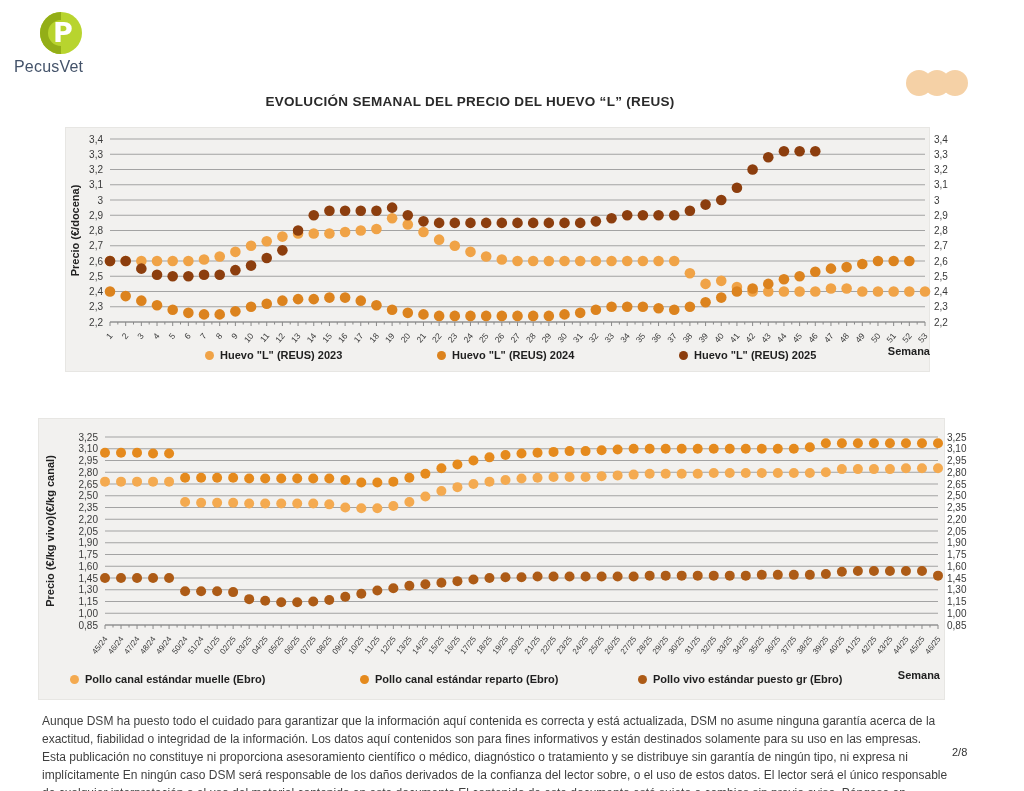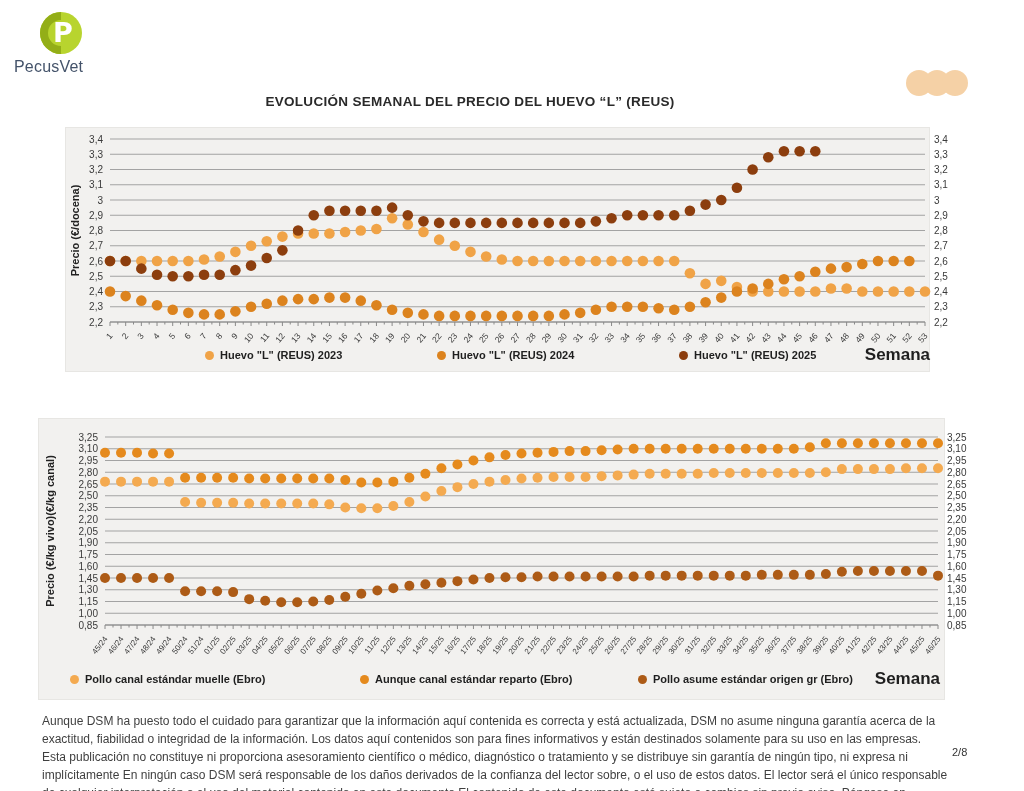--- a/index.html
+++ b/index.html
@@ -26,21 +26,21 @@
   .p1{width:865px;}
   .p2{width:907px;}
   .chart-svg{position:absolute;left:0;top:0;}
   .chart-svg text{font-family:"Liberation Sans","DejaVu Sans",sans-serif;}
   
   .legend{position:absolute;left:0;width:100%;height:22px;}
   .l1{top:222px;}
   .l2{top:255px;}
   .leg-item{position:absolute;top:0;font-size:11px;font-weight:bold;color:#1f1f1f;white-space:nowrap;}
   .leg-dot{display:inline-block;width:9px;height:9px;border-radius:50%;margin-right:6px;vertical-align:-1px;}
-  .semana{position:absolute;top:-4px;font-size:17px;font-weight:bold;color:#1f1f1f;}
+  .semana{position:absolute;top:-4px;font-size:11px;font-weight:bold;color:#1f1f1f;}
   
   .disclaimer{position:absolute;left:42px;top:712px;width:906px;margin:0;font-size:12px;
               line-height:1.5;color:#3f3f3f;text-align:left;}
   .page-num{position:absolute;left:952px;top:746px;font-size:11px;color:#333;}
 </style>
 </head>
 <body>
 
 <div class="page">
 
@@ -789,22 +789,22 @@
         <circle cx="803.8846153846154" cy="153.73333333333335" r="5" fill="#AD5B16"></circle>
         <circle cx="819.9038461538462" cy="152.95000000000002" r="5" fill="#AD5B16"></circle>
         <circle cx="835.9230769230769" cy="152.95000000000002" r="5" fill="#AD5B16"></circle>
         <circle cx="851.9423076923077" cy="152.95000000000002" r="5" fill="#AD5B16"></circle>
         <circle cx="867.9615384615385" cy="152.95000000000002" r="5" fill="#AD5B16"></circle>
         <circle cx="883.9807692307693" cy="152.95000000000002" r="5" fill="#AD5B16"></circle>
         <circle cx="900" cy="157.65" r="5" fill="#AD5B16"></circle>
       </svg>
     <div class="legend l2">
       <span class="leg-item" style="left:32px"><span class="leg-dot" style="background: rgb(244, 170, 80);"></span><span>Pollo canal estándar muelle (Ebro)</span></span>
-      <span class="leg-item" style="left:322px"><span class="leg-dot" style="background: rgb(229, 138, 29);"></span><span>Aunque canal estándar reparto (Ebro)</span></span>
-      <span class="leg-item" style="left:600px"><span class="leg-dot" style="background: rgb(173, 91, 22);"></span><span>Pollo asume estándar origen gr (Ebro)</span></span>
+      <span class="leg-item" style="left:322px"><span class="leg-dot" style="background: rgb(229, 138, 29);"></span><span>Pollo canal estándar reparto (Ebro)</span></span>
+      <span class="leg-item" style="left:600px"><span class="leg-dot" style="background: rgb(173, 91, 22);"></span><span>Pollo vivo estándar puesto gr (Ebro)</span></span>
       <span class="semana" style="right:35px">Semana</span>
     </div>
   </div>
 
   <p class="disclaimer">Aunque DSM ha puesto todo el cuidado para garantizar que la información aquí contenida es correcta y está actualizada, DSM no asume ninguna garantía acerca de la exactitud, fiabilidad o integridad de la información. Los datos aquí contenidos son para fines informativos y están destinados solamente para su uso en las empresas. Esta publicación no constituye ni proporciona asesoramiento científico o médico, diagnóstico o tratamiento y se distribuye sin garantía de ningún tipo, ni expresa ni implícitamente En ningún caso DSM será responsable de los daños derivados de la confianza del lector sobre, o el uso de estos datos. El lector será el único responsable de cualquier interpretación o el uso del material contenido en este documento El contenido de este documento está sujeto a cambios sin previo aviso. Póngase en contacto con su representante local de DSM para más detalles. Todas las marcas comerciales mencionadas en este folleto son marcas comerciales registradas o marcas comerciales de DSM en los Países Bajos y/u otros países.</p>
   <div class="page-num">2/8</div>
 
 </div>
 
 </body></html>

